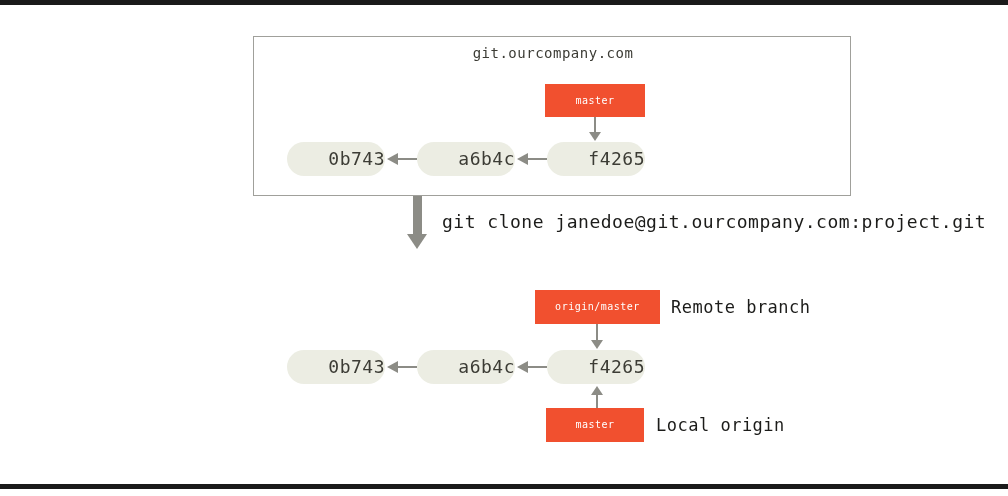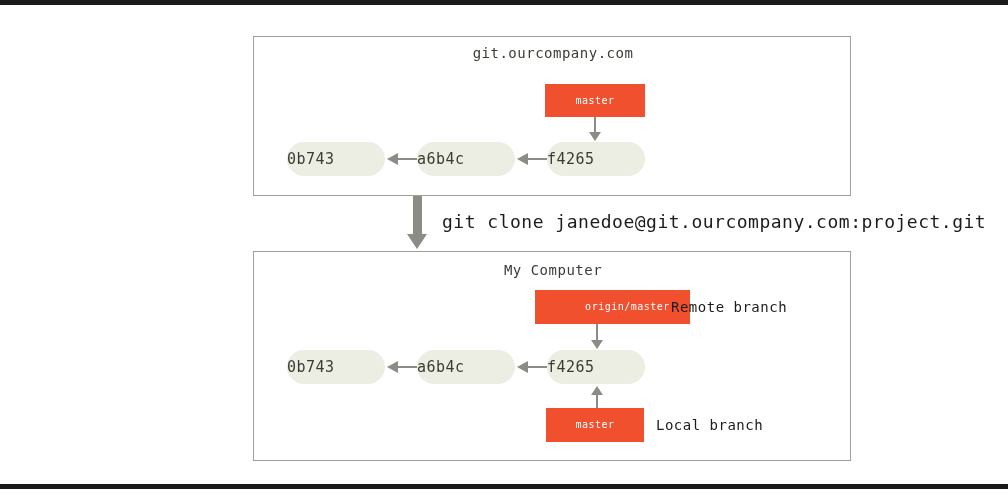--- a/index.html
+++ b/index.html
@@ -57,22 +57,22 @@
 
   .pill {
     position: absolute;
     top: 142px;
     width: 98px;
     height: 34px;
     line-height: 34px;
     border-radius: 17px;
     background: var(--commit-pill, #ecede3);
     color: var(--commit-text, #3c3c35);
-    font-size: 15px;
-    text-align: left;
+    font-size: 18px;
+    text-align: right;
     letter-spacing: 0.5px;
   }
 
   .shaft-v { position: absolute; width: 2px; background: var(--arrow, #8c8c86); }
   .shaft-h { position: absolute; height: 2px; background: var(--arrow, #8c8c86); }
 
   .head-down {
     position: absolute; width: 0; height: 0;
     border-left: 6px solid transparent;
     border-right: 6px solid transparent;
@@ -110,21 +110,21 @@
     left: 442px; top: 213px;
     font-size: 18px;
     line-height: 18px;
     color: var(--label-text, #1c1c1a);
     white-space: nowrap;
     letter-spacing: 0.5px;
   }
 
   .branch-note {
     position: absolute;
-    font-size: 14px;
+    font-size: 17px;
     line-height: 18px;
     color: var(--label-text, #1c1c1a);
     white-space: nowrap;
     letter-spacing: 0.5px;
   }
 </style>
 </head>
 <body>
 
 <div class="canvas">
@@ -147,38 +147,35 @@
 
   <div class="head-left" style="left: 387px; top: 153px;"></div>
   <div class="shaft-h" style="left: 397px; top: 158px; width: 20px;"></div>
   <div class="head-left" style="left: 517px; top: 153px;"></div>
   <div class="shaft-h" style="left: 527px; top: 158px; width: 20px;"></div>
 
   <div class="clone-shaft"></div>
   <div class="clone-head"></div>
   <div class="clone-label">git clone janedoe@git.ourcompany.com:project.git</div>
 
-  <div class="repo-box local">
-    <div class="repo-title" style="top: 10px;">My Computer</div>
-  </div>
 
-  <div class="branch-box" style="left: 535px; top: 290px; width: 125px; height: 34px; line-height: 34px; padding-left: 30px;">origin/master</div>
+  <div class="branch-box" style="left: 535px; top: 290px; width: 125px; height: 34px; line-height: 34px;">origin/master</div>
   <div class="branch-note" style="left: 671px; top: 298px;">Remote branch</div>
 
   <div class="shaft-v" style="left: 596px; top: 324px; height: 17px;"></div>
   <div class="head-down" style="left: 591px; top: 340px;"></div>
 
   <div class="pill" style="left: 287px; top: 350px;">0b743</div>
   <div class="pill" style="left: 417px; top: 350px;">a6b4c</div>
   <div class="pill" style="left: 547px; top: 350px;">f4265</div>
 
   <div class="head-left" style="left: 387px; top: 361px;"></div>
   <div class="shaft-h" style="left: 397px; top: 366px; width: 20px;"></div>
   <div class="head-left" style="left: 517px; top: 361px;"></div>
   <div class="shaft-h" style="left: 527px; top: 366px; width: 20px;"></div>
 
   <div class="head-up" style="left: 591px; top: 386px;"></div>
   <div class="shaft-v" style="left: 596px; top: 394px; height: 14px;"></div>
 
   <div class="branch-box" style="left: 546px; top: 408px; width: 98px; height: 34px; line-height: 34px;">master</div>
-  <div class="branch-note" style="left: 656px; top: 416px;">Local branch</div>
+  <div class="branch-note" style="left: 656px; top: 416px;">Local origin</div>
 
 </div>
 
 </body></html>

